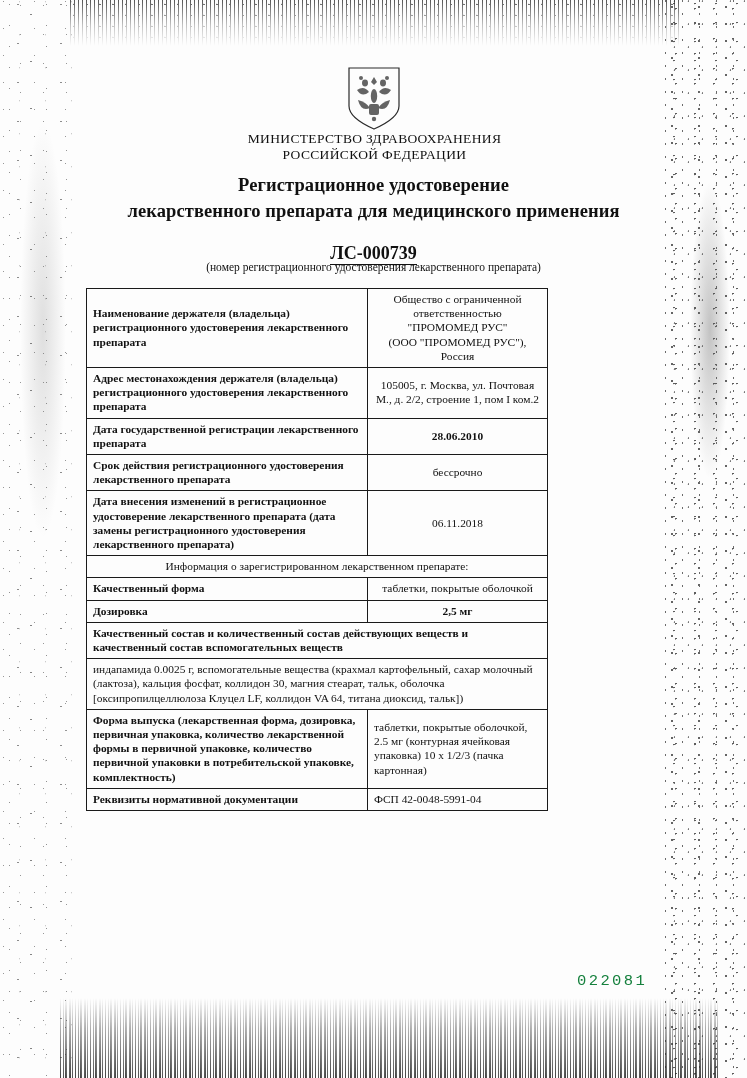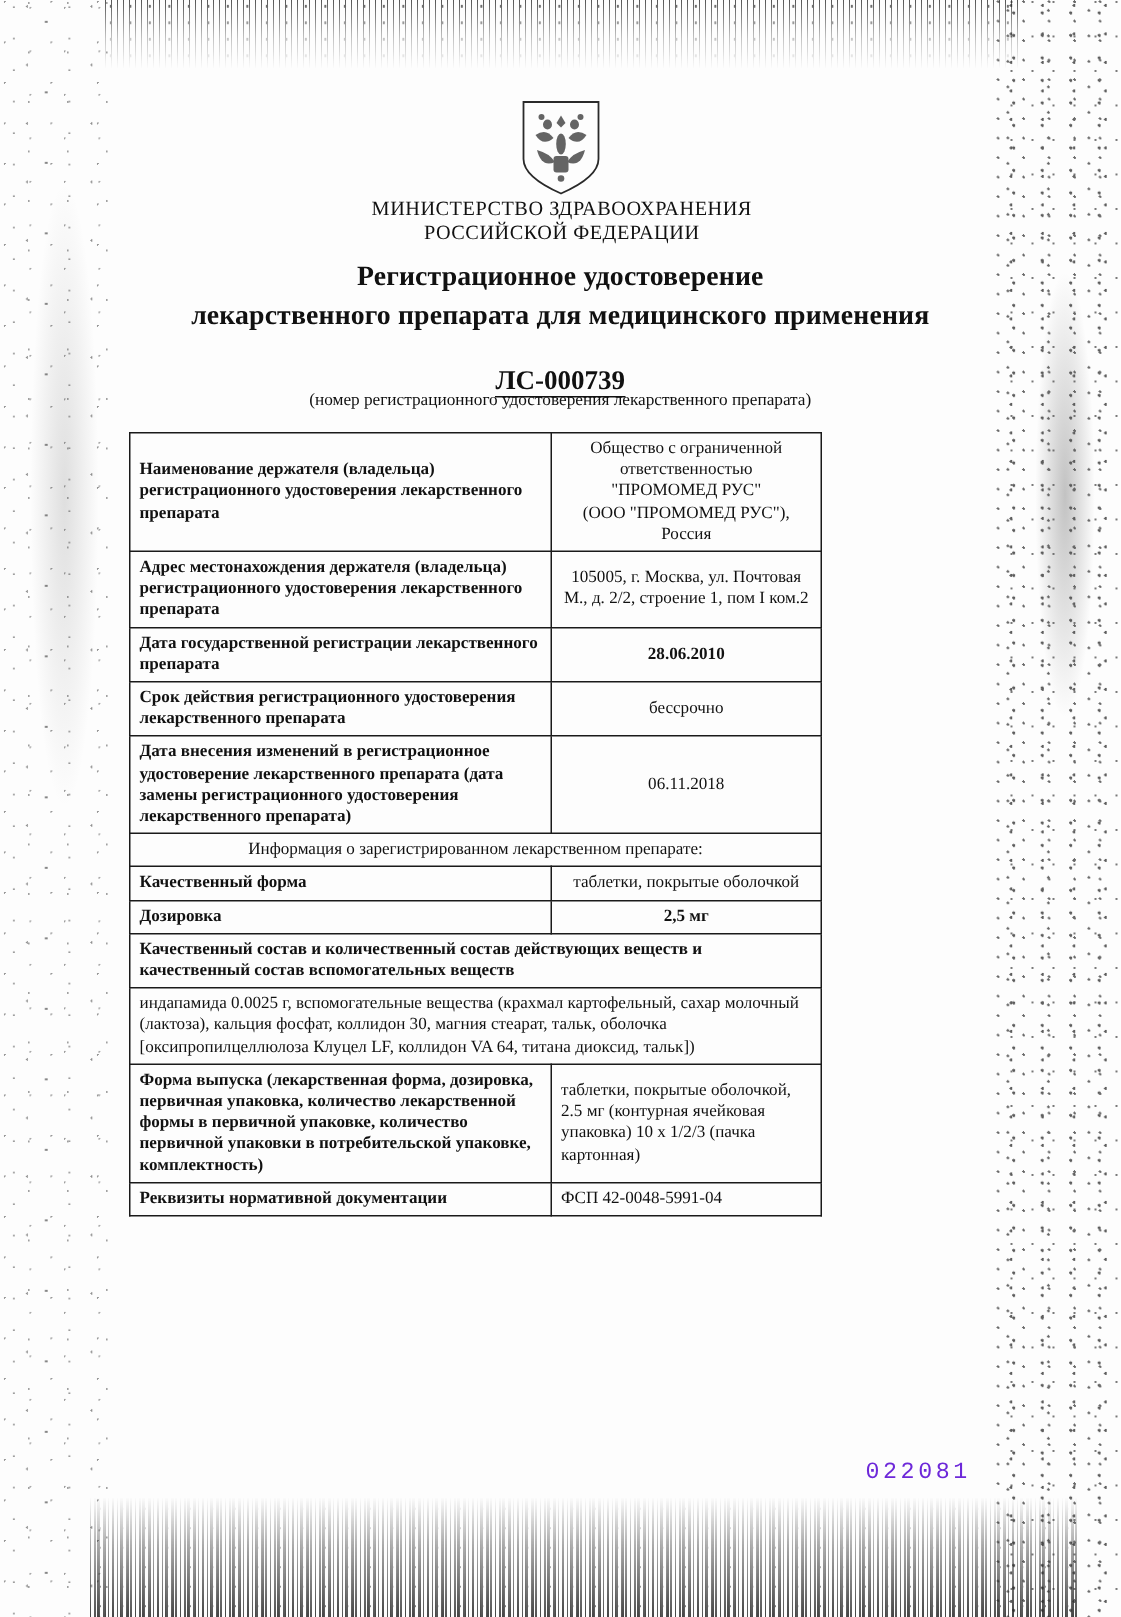--- a/index.html
+++ b/index.html
@@ -182,21 +182,21 @@
   td.top-al { vertical-align: top; }
 
   
   .serial {
     position: absolute;
     left: 577px;
     top: 972px;
     font-family: "Liberation Mono", "DejaVu Sans Mono", monospace;
     font-size: 15.5px;
     letter-spacing: 2.4px;
-    color: #6d28d9;
+    color: #15803d;
   }
 </style>
 </head>
 <body>
 
 <div class="page">
 
   <div class="noise noise-left"></div>
   <div class="noise noise-right"></div>
   <div class="noise noise-top"></div>

